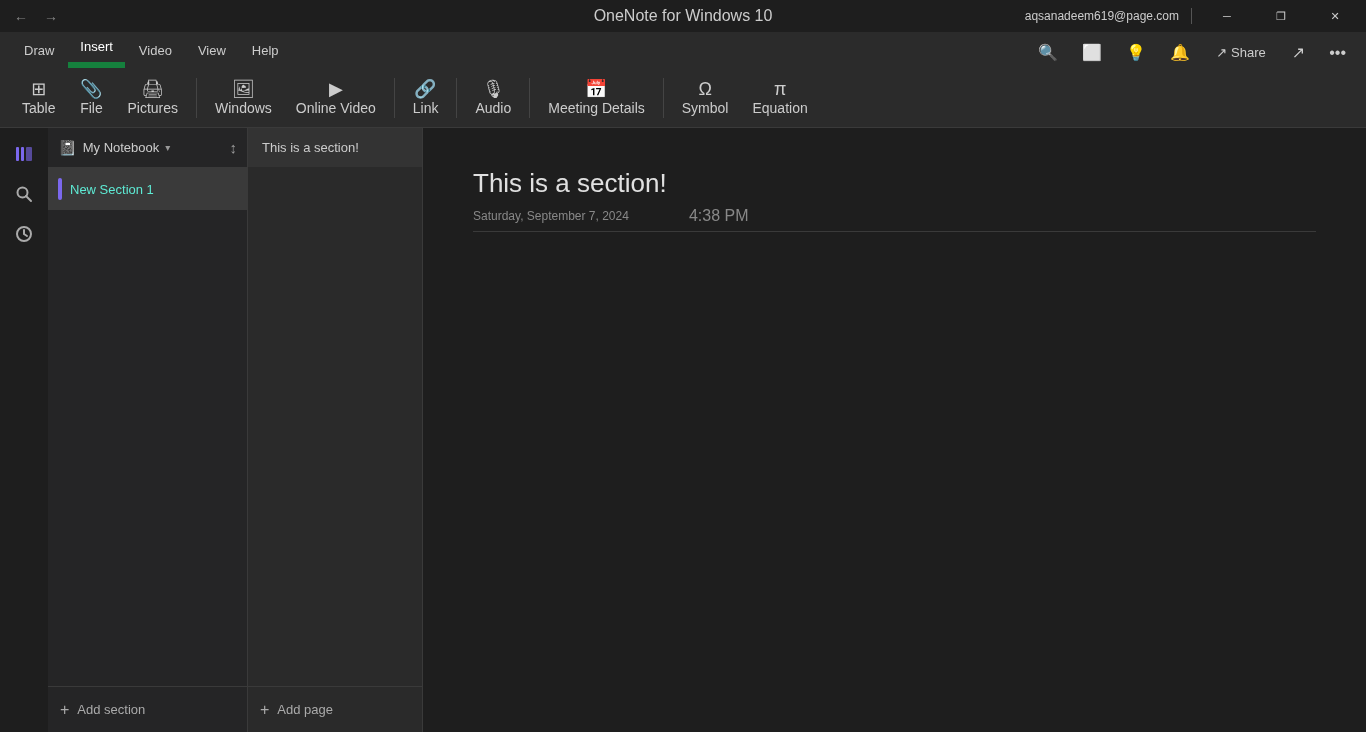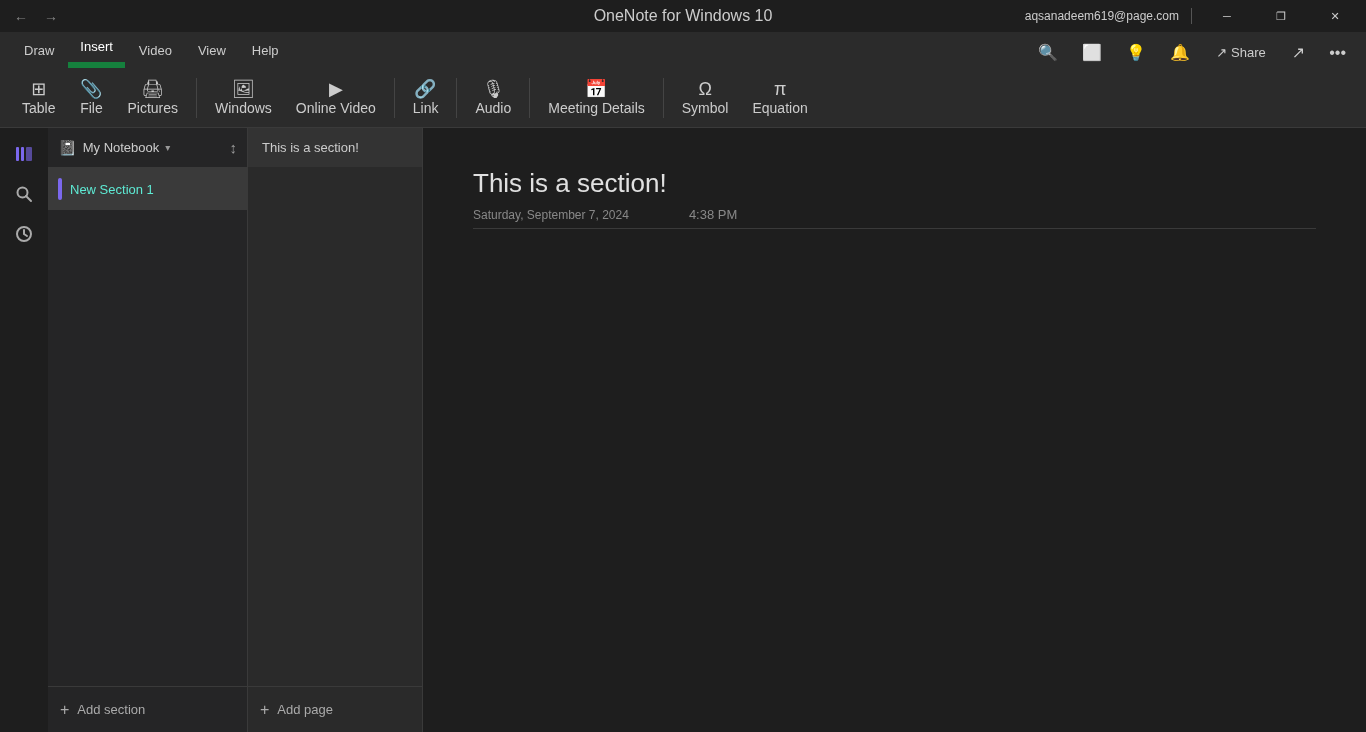--- a/index.html
+++ b/index.html
@@ -327,21 +327,21 @@
       gap: 60px;
       border-bottom: 1px solid #3a3a3a;
       padding-bottom: 6px;
       margin-bottom: 20px;
     }
     .note-date {
       font-size: 12px;
       color: #888;
     }
     .note-time {
-      font-size: 13px;
+      font-size: 16px;
       color: #888;
     }
   </style>
 </head>
 <body>
 
 <div class="title-bar">
   <div class="nav-arrows">
     <button class="nav-arrow">←</button>
     <button class="nav-arrow">→</button>

